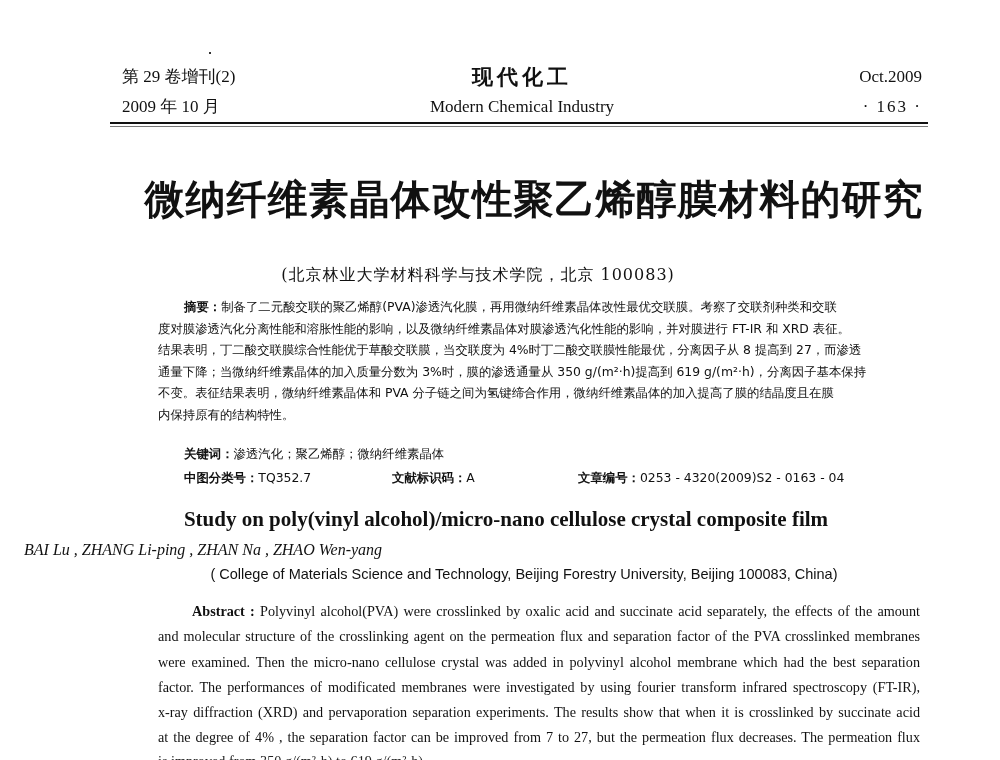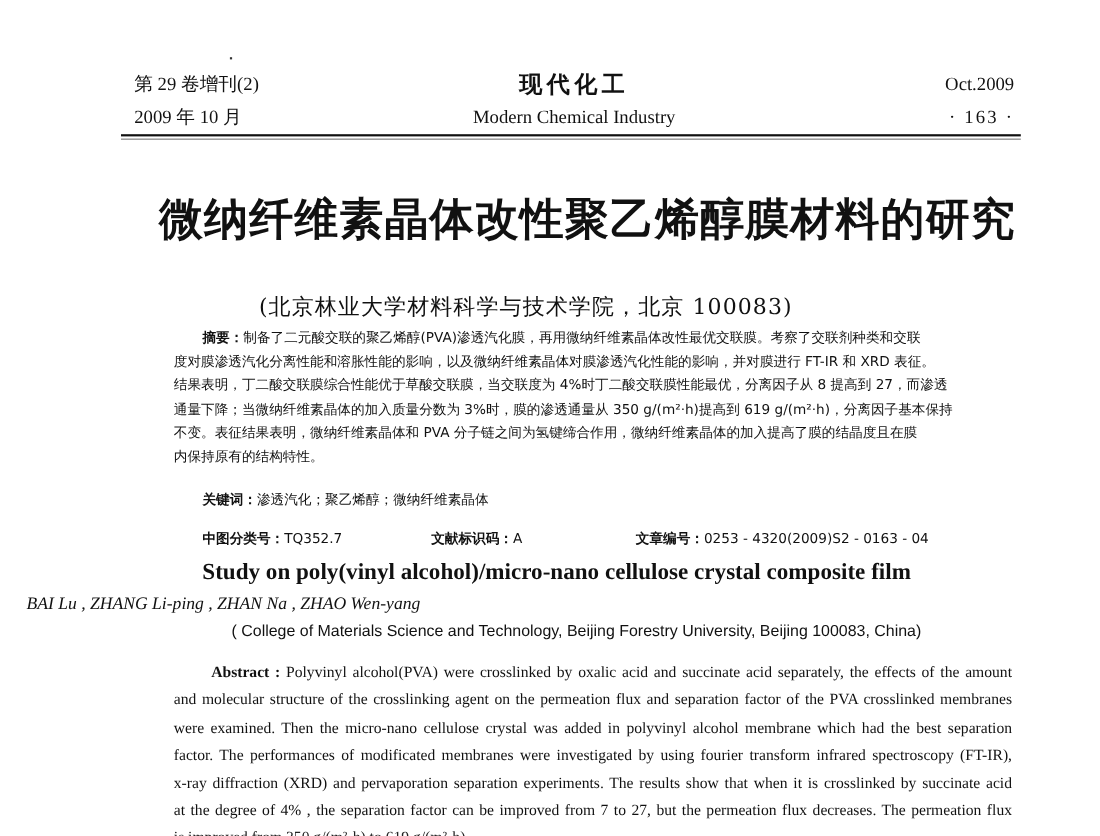--- a/index.html
+++ b/index.html
@@ -85,21 +85,21 @@
     font-size: 16px;
     letter-spacing: 2px;
     white-space: nowrap;
   }
   .affil-cn {
     position: absolute;
     left: 0; top: 265px;
     width: 908px;
     text-align: center;
     font-family: "DejaVu Serif", serif;
-    font-size: 20px;
+    font-size: 16px;
     letter-spacing: 1px;
     white-space: nowrap;
   }
   .abstract-cn {
     position: absolute;
     left: 134px; top: 296px;
     width: 760px;
     font-family: "DejaVu Sans", sans-serif;
     font-size: 12.4px;
     line-height: 21.5px;
@@ -115,21 +115,21 @@
     white-space: nowrap;
   }
   .cls-line {
     position: absolute;
     left: 160px; top: 470px;
     width: 740px;
     font-family: "DejaVu Sans", sans-serif;
     font-size: 12.4px;
     white-space: nowrap;
   }
-  .cls-line .item { position: absolute; top: 12px; }
+  .cls-line .item { position: absolute; top: 0; }
   .label { font-weight: bold; }
   .title-en {
     position: absolute;
     left: 0; top: 507px;
     width: 964px;
     text-align: center;
     font-family: "Liberation Serif", serif;
     font-weight: bold;
     font-size: 21px;
     white-space: nowrap;

